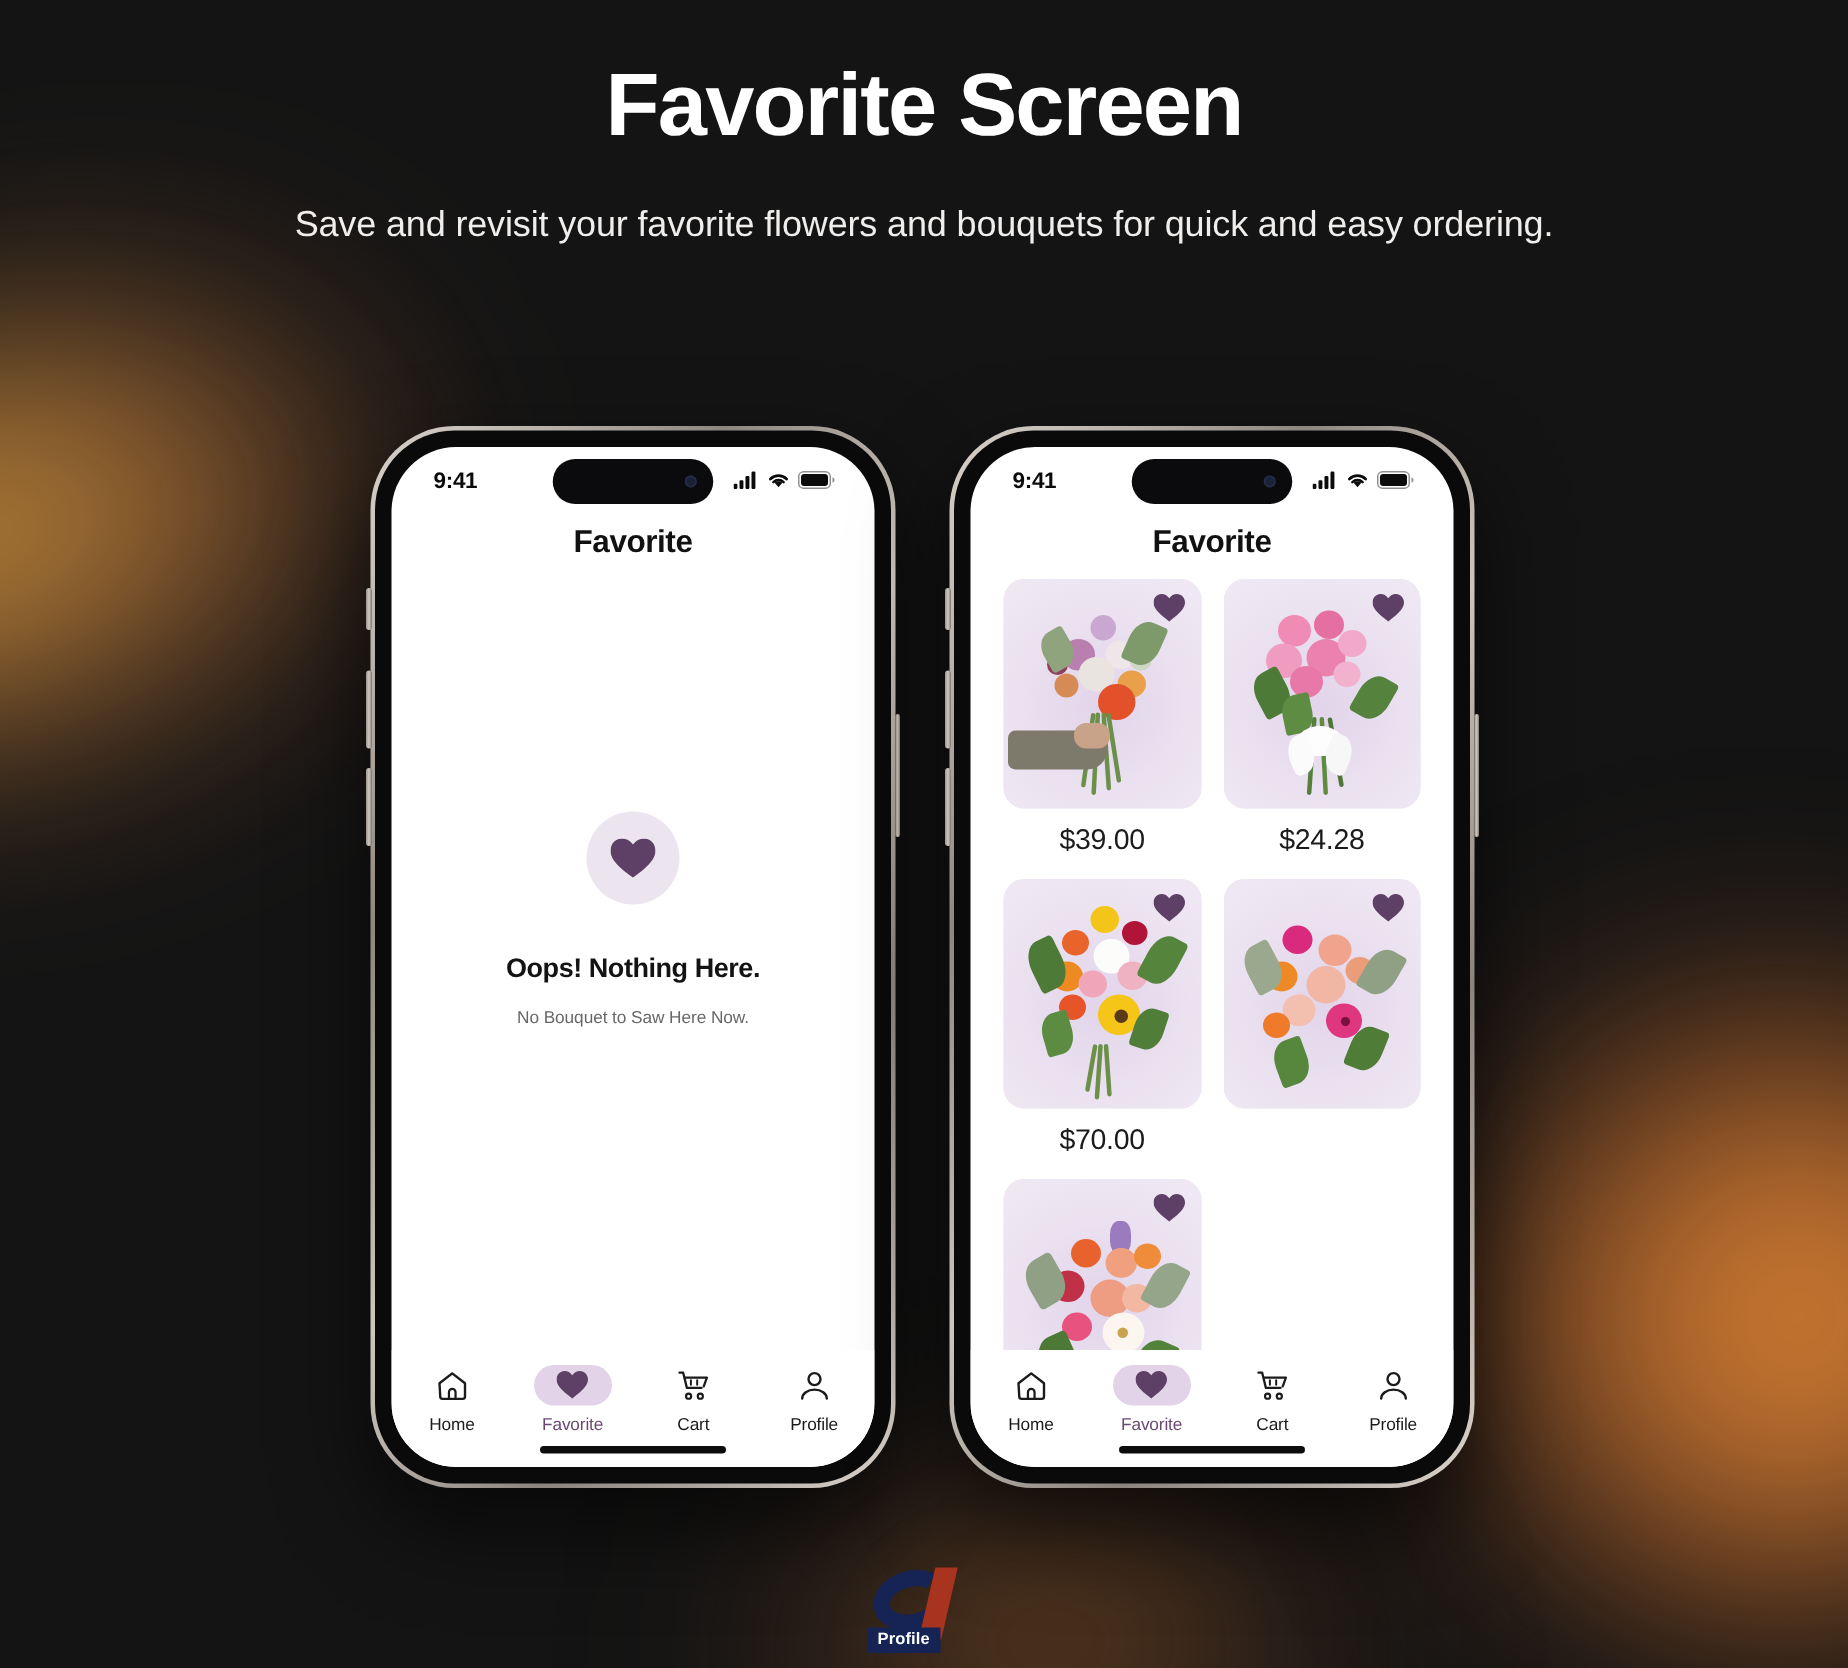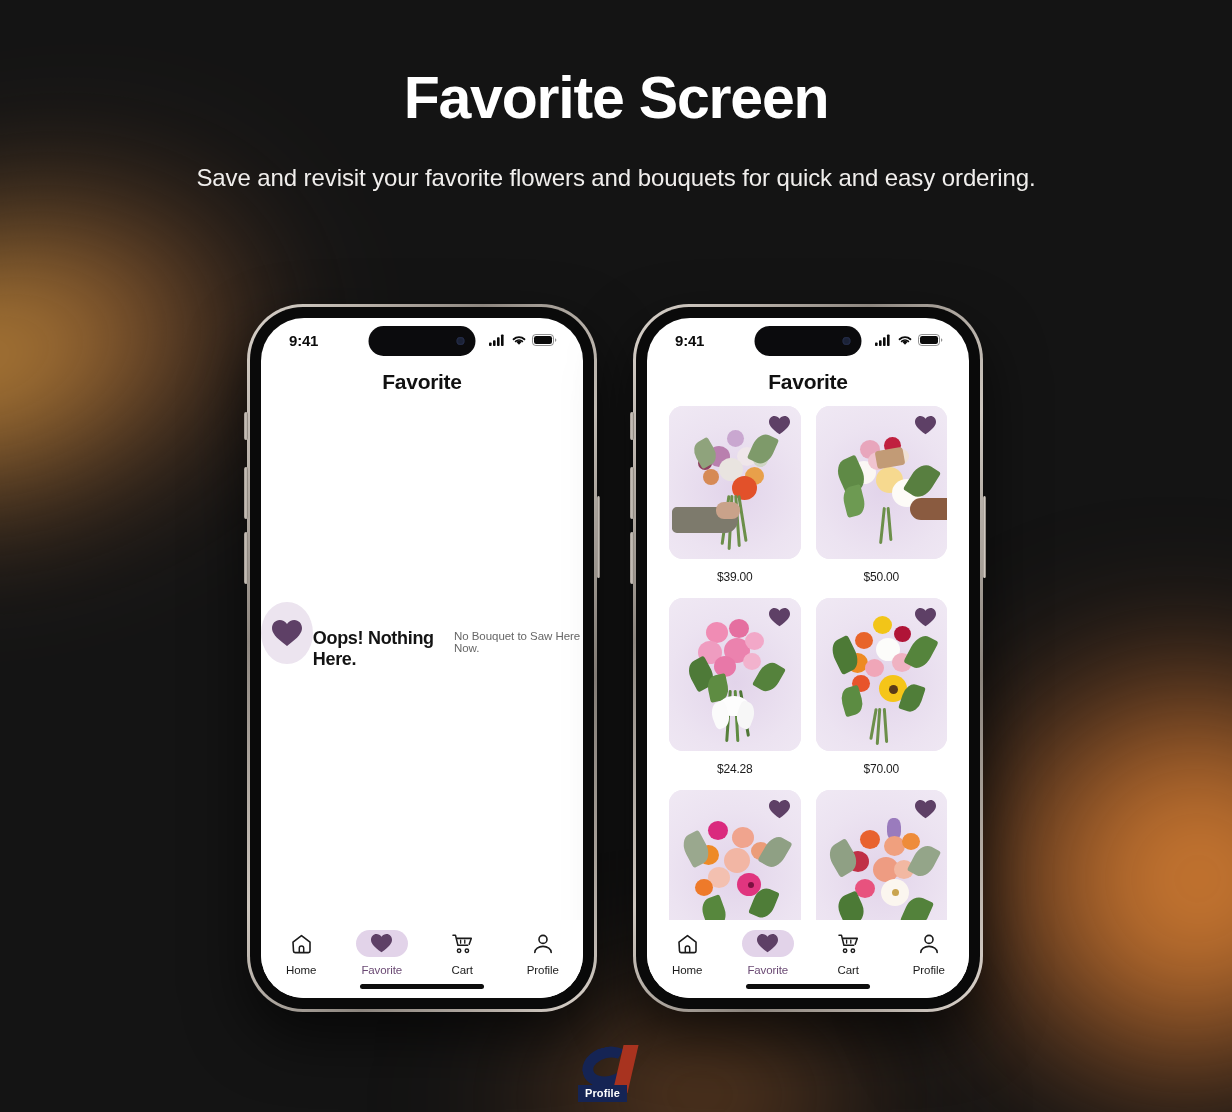--- a/index.html
+++ b/index.html
@@ -25,36 +25,36 @@
     background: radial-gradient(ellipse at 58% 52%, rgba(244,150,58,0.95) 0%, rgba(222,124,50,0.75) 38%, rgba(150,78,38,0.32) 64%, rgba(20,20,20,0) 82%);
   }
   .glow-bottom {
     left: 480px; bottom: -120px; width: 440px; height: 240px;
     background: radial-gradient(ellipse at 50% 40%, rgba(214,126,52,0.55) 0%, rgba(150,84,42,0.26) 45%, rgba(20,20,20,0) 76%);
   }
 
   
   .page-header { position: absolute; top: 0; left: 0; right: 0; text-align: center; z-index: 5; }
   .page-title {
-    margin-top: 64px;
+    margin-top: 36px;
     font-size: 59px;
     font-weight: 700;
     color: #ffffff;
     letter-spacing: -1.2px;
   }
   .page-subtitle {
     margin-top: 32px;
     font-size: 24px;
     font-weight: 400;
     color: #f0eeec;
     letter-spacing: -0.1px;
   }
 
   
-  .phones { position: absolute; top: 304px; left: 0; right: 0; height: 712px; z-index: 4; padding-left: 11px; }
+  .phones { position: absolute; top: 284px; left: 0; right: 0; height: 712px; z-index: 4; padding-left: 11px; }
 
   .phone {
     position: absolute;
     width: 350px;
     height: 708px;
     border-radius: 56px;
     background: linear-gradient(125deg,#d9d3cc 0%,#b8b0a8 14%,#8e8780 28%,#cdc6be 50%,#8b847d 72%,#b6aea6 88%,#ded7d0 100%);
     padding: 3px;
     box-shadow: 0 26px 60px rgba(0,0,0,0.62);
   }
@@ -114,24 +114,25 @@
     text-align: center;
     padding: 8px 0 12px;
     flex: none;
   }
   .app-header-title { font-size: 21px; font-weight: 700; color: #111111; letter-spacing: -0.3px; }
 
   
   .empty-state {
     flex: 1;
     display: flex;
-    flex-direction: row;
+    flex-direction: column;
     align-items: center;
     justify-content: center;
     padding-bottom: 60px;
+    text-align: center;
   }
   .empty-circle {
     width: 62px; height: 62px;
     border-radius: 50%;
     background: #ece4ef;
     display: flex; align-items: center; justify-content: center;
   }
   .empty-title { margin-top: 32px; font-size: 18px; font-weight: 700; color: #131313; letter-spacing: -0.3px; }
   .empty-sub { margin-top: 17px; font-size: 11.5px; font-weight: 400; color: #676767; letter-spacing: -0.05px; }
 
@@ -161,21 +162,21 @@
   }
   .fav-heart {
     position: absolute;
     top: 10px; right: 11px;
     z-index: 3;
     line-height: 0;
   }
   .fav-price {
     margin-top: 11px;
     text-align: center;
-    font-size: 12px;
+    font-size: 19px;
     font-weight: 400;
     color: #1b1b1b;
     letter-spacing: -0.2px;
   }
 
   
   .bouquet { position: absolute; inset: 0; }
   .petal { position: absolute; border-radius: 50%; }
   .stem  { position: absolute; background: #6c8f4a; border-radius: 2px; }
   .leaf  { position: absolute; border-radius: 50% 10% 50% 10%; }
@@ -426,44 +427,20 @@
                 <div class="petal" style="left:2%;top:66%;width:66px;height:26px;background:#7d7a6c;border-radius:6px 16px 16px 6px;"></div>
                 <div class="petal" style="left:36%;top:63%;width:24px;height:17px;background:#c9a28a;border-radius:8px;"></div>
               </div>
             </div>
             <svg class="fav-heart" width="21" height="19" viewBox="0 0 30 27">
               <path d="M15 26 C3 17.5 0 12.4 0 8.1 C0 3.6 3.4 0 7.7 0 C10.5 0 13.2 1.5 15 4 C16.8 1.5 19.5 0 22.3 0 C26.6 0 30 3.6 30 8.1 C30 12.4 27 17.5 15 26 Z" fill="#5e4066"></path>
             </svg>
             <div class="fav-price">$39.00</div>
           </div>
 
-          <div class="fav-card">
-            <div class="fav-thumb">
-              <div class="bouquet">
-                <div class="petal" style="left:34%;top:22%;width:20px;height:19px;background:#e8a6bc;"></div>
-                <div class="petal" style="left:52%;top:20%;width:17px;height:17px;background:#c0203f;"></div>
-                <div class="petal" style="left:28%;top:36%;width:24px;height:23px;background:#fbf7f4;"></div>
-                <div class="petal" style="left:46%;top:40%;width:27px;height:26px;background:#f6d98f;"></div>
-                <div class="petal" style="left:58%;top:48%;width:30px;height:28px;background:#fdfbf7;"></div>
-                <div class="petal" style="left:40%;top:30%;width:19px;height:18px;background:#f0c4cf;"></div>
-                <div class="petal" style="left:60%;top:28%;width:15px;height:15px;background:#efe0d4;"></div>
-                <div class="leaf" style="left:18%;top:34%;width:24px;height:34px;background:#5f8a46;transform:rotate(-24deg);"></div>
-                <div class="leaf" style="left:72%;top:38%;width:24px;height:34px;background:#587f40;transform:rotate(32deg);"></div>
-                <div class="leaf" style="left:22%;top:52%;width:20px;height:30px;background:#6d9a52;transform:rotate(-14deg);"></div>
-                <div class="petal" style="left:46%;top:28%;width:28px;height:18px;background:#c29b76;border-radius:3px;transform:rotate(-10deg);"></div>
-                <div class="stem" style="left:50%;top:66%;width:2.5px;height:24%;transform:rotate(6deg);"></div>
-                <div class="stem" style="left:55%;top:66%;width:2.5px;height:22%;transform:rotate(-5deg);"></div>
-                <div class="petal" style="left:72%;top:60%;width:46px;height:22px;background:#8a5b40;border-radius:14px 6px 6px 14px;"></div>
-              </div>
-            </div>
-            <svg class="fav-heart" width="21" height="19" viewBox="0 0 30 27">
-              <path d="M15 26 C3 17.5 0 12.4 0 8.1 C0 3.6 3.4 0 7.7 0 C10.5 0 13.2 1.5 15 4 C16.8 1.5 19.5 0 22.3 0 C26.6 0 30 3.6 30 8.1 C30 12.4 27 17.5 15 26 Z" fill="#5e4066"></path>
-            </svg>
-            <div class="fav-price">$50.00</div>
-          </div>
 
           <div class="fav-card">
             <div class="fav-thumb">
               <div class="bouquet">
                 <div class="petal" style="left:28%;top:16%;width:22px;height:21px;background:#f08cb4;"></div>
                 <div class="petal" style="left:46%;top:14%;width:20px;height:19px;background:#e56fa0;"></div>
                 <div class="petal" style="left:22%;top:28%;width:24px;height:23px;background:#ef9cc0;"></div>
                 <div class="petal" style="left:42%;top:26%;width:26px;height:25px;background:#eb82ae;"></div>
                 <div class="petal" style="left:58%;top:22%;width:19px;height:18px;background:#f2a8c8;"></div>
                 <div class="petal" style="left:34%;top:38%;width:22px;height:21px;background:#e878a8;"></div>

